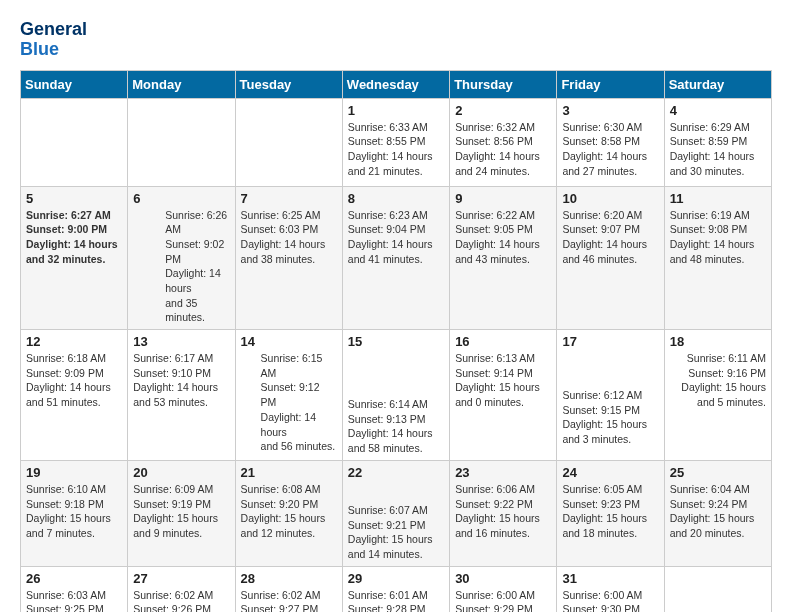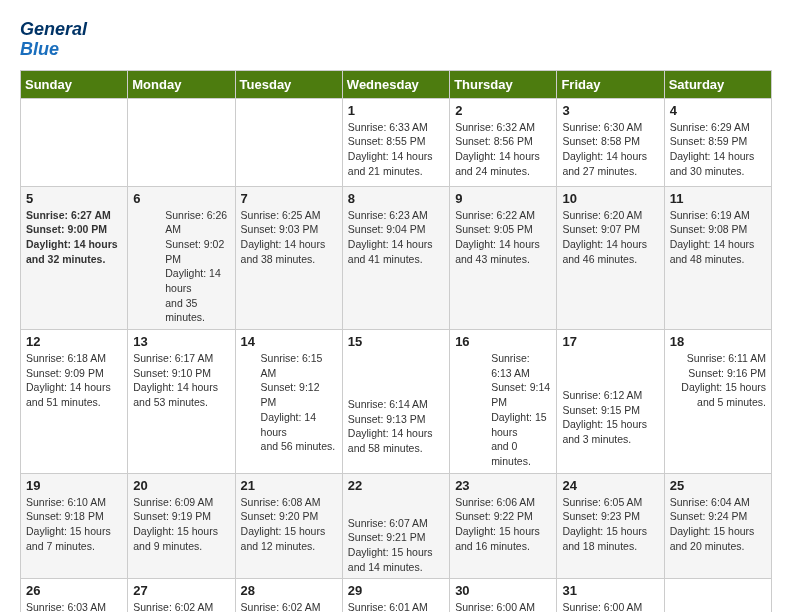--- a/index.html
+++ b/index.html
@@ -12,41 +12,40 @@
     }
     .header {
       display: flex;
       justify-content: space-between;
       align-items: flex-start;
       margin-bottom: 10px;
     }
     .logo {
       display: flex;
       align-items: center;
-      font-style: italic;
     }
     .title-block {
       text-align: right;
     }
     .month-title {
       font-size: 36px;
       font-weight: bold;
       color: #333;
     }
     .location {
       font-size: 16px;
       color: #555;
     }
     .calendar {
       width: 100%;
       border-collapse: collapse;
       font-size: 11px;
     }
     .calendar th {
-      background-color: #4d7c0f;
+      background-color: #0369a1;
       color: #fff;
       padding: 6px 4px;
       text-align: left;
       font-size: 13px;
       font-weight: bold;
       border: 1px solid #ccc;
     }
     .calendar td {
       border: 1px solid #ccc;
       vertical-align: top;
@@ -150,21 +149,21 @@
         <td>
           <span class="day-number">6</span>
           <div class="day-info" style="white-space: pre-line; margin-left: 32px;">Sunrise: 6:26 AM
 Sunset: 9:02 PM
 Daylight: 14 hours
 and 35 minutes.</div>
         </td>
         <td>
           <span class="day-number">7</span>
           <div class="day-info" style="white-space: pre-line;">Sunrise: 6:25 AM
-Sunset: 9:03 PM
+Sunset: 6:03 PM
 Daylight: 14 hours
 and 38 minutes.</div>
         </td>
         <td>
           <span class="day-number">8</span>
           <div class="day-info" style="white-space: pre-line;">Sunrise: 6:23 AM
 Sunset: 9:04 PM
 Daylight: 14 hours
 and 41 minutes.</div>
         </td>
@@ -214,21 +213,21 @@
         </td>
         <td>
           <span class="day-number">15</span>
           <div class="day-info" style="white-space: pre-line; margin-top: 48px;">Sunrise: 6:14 AM
 Sunset: 9:13 PM
 Daylight: 14 hours
 and 58 minutes.</div>
         </td>
         <td>
           <span class="day-number">16</span>
-          <div class="day-info" style="white-space: pre-line; margin-left: 36px;">Sunrise: 6:13 AM
+          <div class="day-info" style="white-space: pre-line;">Sunrise: 6:13 AM
 Sunset: 9:14 PM
 Daylight: 15 hours
 and 0 minutes.</div>
         </td>
         <td>
           <span class="day-number">17</span>
           <div class="day-info" style="white-space: pre-line; margin-top: 39px;">Sunrise: 6:12 AM
 Sunset: 9:15 PM
 Daylight: 15 hours
 and 3 minutes.</div>

